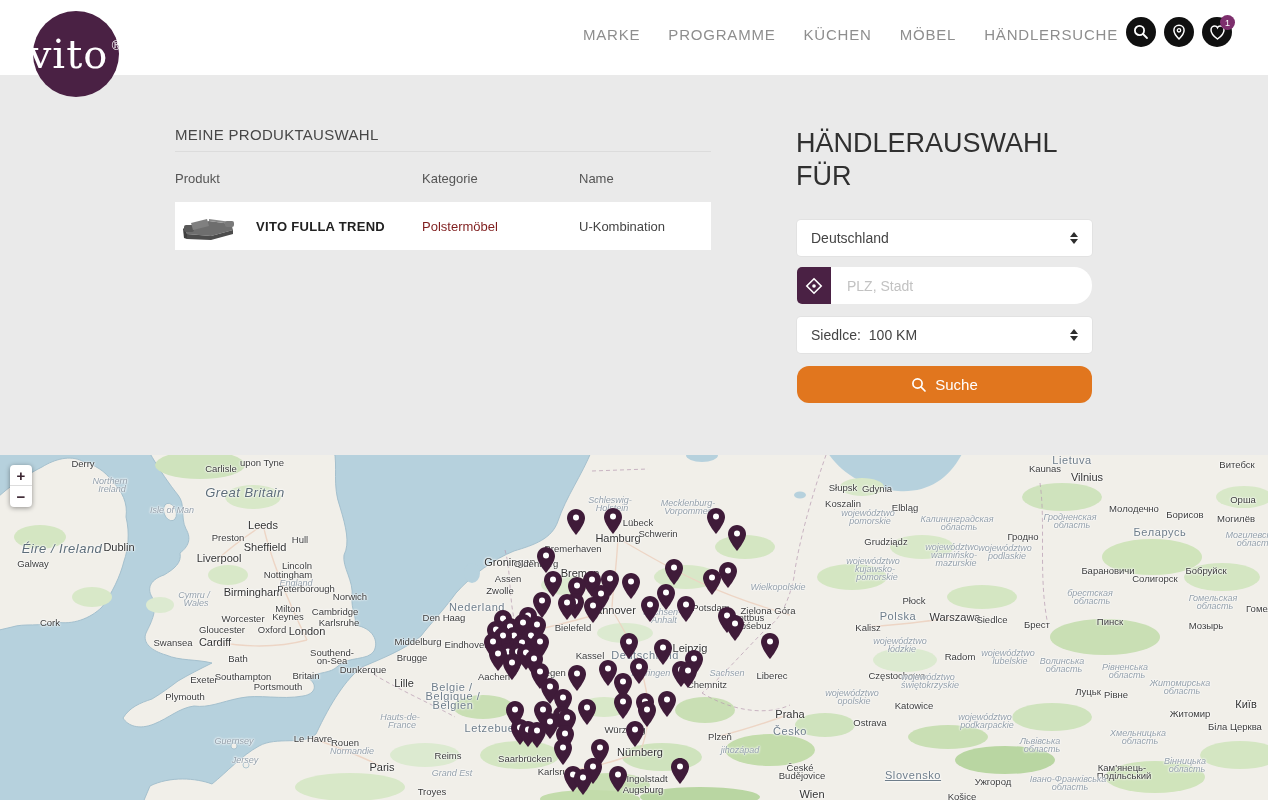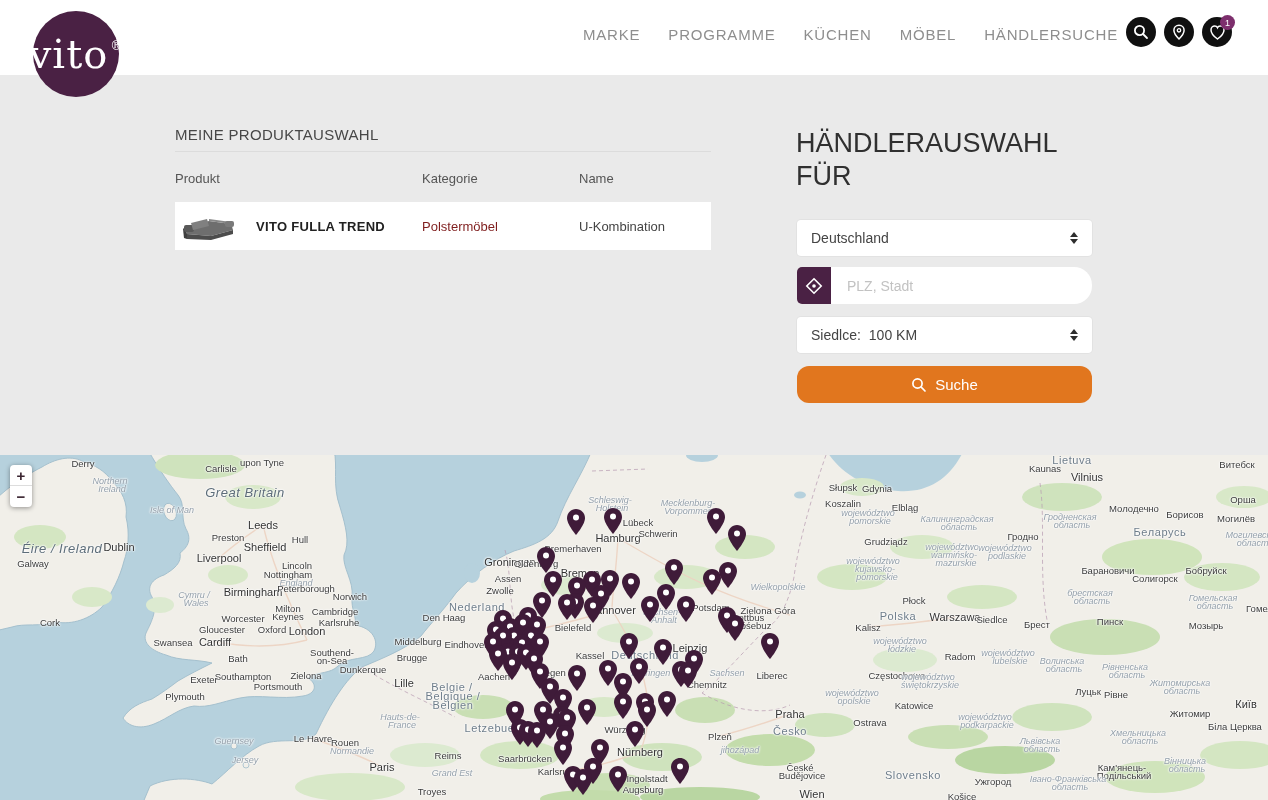--- a/index.html
+++ b/index.html
@@ -277,21 +277,21 @@
       <span class="mlb city" style="left: 222px; top: 174px;">Gloucester</span>
       <span class="mlb city" style="left: 272px; top: 174px;">Oxford</span>
       <span class="mlb region" style="left: 194px; top: 140px;">Cymru /</span>
       <span class="mlb region" style="left: 196px; top: 148px;">Wales</span>
       <span class="mlb city" style="left: 173px; top: 187px;">Swansea</span>
       <span class="mlb citylg" style="left: 215px; top: 187px;">Cardiff</span>
       <span class="mlb citylg" style="left: 307px; top: 176px;">London</span>
       <span class="mlb city" style="left: 332px; top: 197px;">Southend-</span>
       <span class="mlb city" style="left: 332px; top: 205px;">on-Sea</span>
       <span class="mlb city" style="left: 238px; top: 203px;">Bath</span>
-      <span class="mlb city" style="left: 306px; top: 220px;">Zielona</span>
+      <span class="mlb city" style="left: 306px; top: 220px;">Britain</span>
       <span class="mlb city" style="left: 243px; top: 221px;">Southampton</span>
       <span class="mlb city" style="left: 278px; top: 231px;">Portsmouth</span>
       <span class="mlb city" style="left: 204px; top: 224px;">Exeter</span>
       <span class="mlb city" style="left: 185px; top: 241px;">Plymouth</span>
       <span class="mlb bigname" style="left: 62px; top: 93px;">Éire / Ireland</span>
       <span class="mlb citylg" style="left: 119px; top: 92px;">Dublin</span>
       <span class="mlb city" style="left: 33px; top: 108px;">Galway</span>
       <span class="mlb city" style="left: 50px; top: 167px;">Cork</span>
       <span class="mlb region" style="left: 234px; top: 286px;">Guernsey</span>
       <span class="mlb region" style="left: 245px; top: 305px;">Jersey</span>
@@ -350,21 +350,21 @@
       <span class="mlb city" style="left: 558px; top: 316px;">Karlsruhe</span>
       <span class="mlb city" style="left: 525px; top: 303px;">Saarbrücken</span>
       <span class="mlb city" style="left: 551px; top: 217px;">Siegen</span>
       <span class="mlb city" style="left: 494px; top: 221px;">Aachen</span>
       <span class="mlb citylg" style="left: 790px; top: 259px;">Praha</span>
       <span class="mlb city" style="left: 720px; top: 281px;">Plzeň</span>
       <span class="mlb country" style="left: 790px; top: 276px;">Česko</span>
       <span class="mlb city" style="left: 800px; top: 312px;">České</span>
       <span class="mlb city" style="left: 802px; top: 320px;">Budějovice</span>
       <span class="mlb citylg" style="left: 812px; top: 339px;">Wien</span>
-      <span class="mlb country" style="left: 913px; top: 320px;">Slovensko</span>
+      <span class="mlb country" style="left: 913px; top: 320px; text-decoration: underline;">Slovensko</span>
       <span class="mlb region" style="left: 740px; top: 295px;">jihozápad</span>
       <span class="mlb city" style="left: 772px; top: 220px;">Liberec</span>
       <span class="mlb city" style="left: 870px; top: 267px;">Ostrava</span>
       <span class="mlb city" style="left: 843px; top: 32px;">Słupsk</span>
       <span class="mlb city" style="left: 832px; top: 48px; margin-left: 11px;">Koszalin</span>
       <span class="mlb city" style="left: 877px; top: 33px;">Gdynia</span>
       <span class="mlb region" style="left: 957px; top: 64px;">Калининградская</span>
       <span class="mlb region" style="left: 959px; top: 72px;">область</span>
       <span class="mlb city" style="left: 905px; top: 52px;">Elbląg</span>
       <span class="mlb city" style="left: 886px; top: 86px;">Grudziądz</span>

